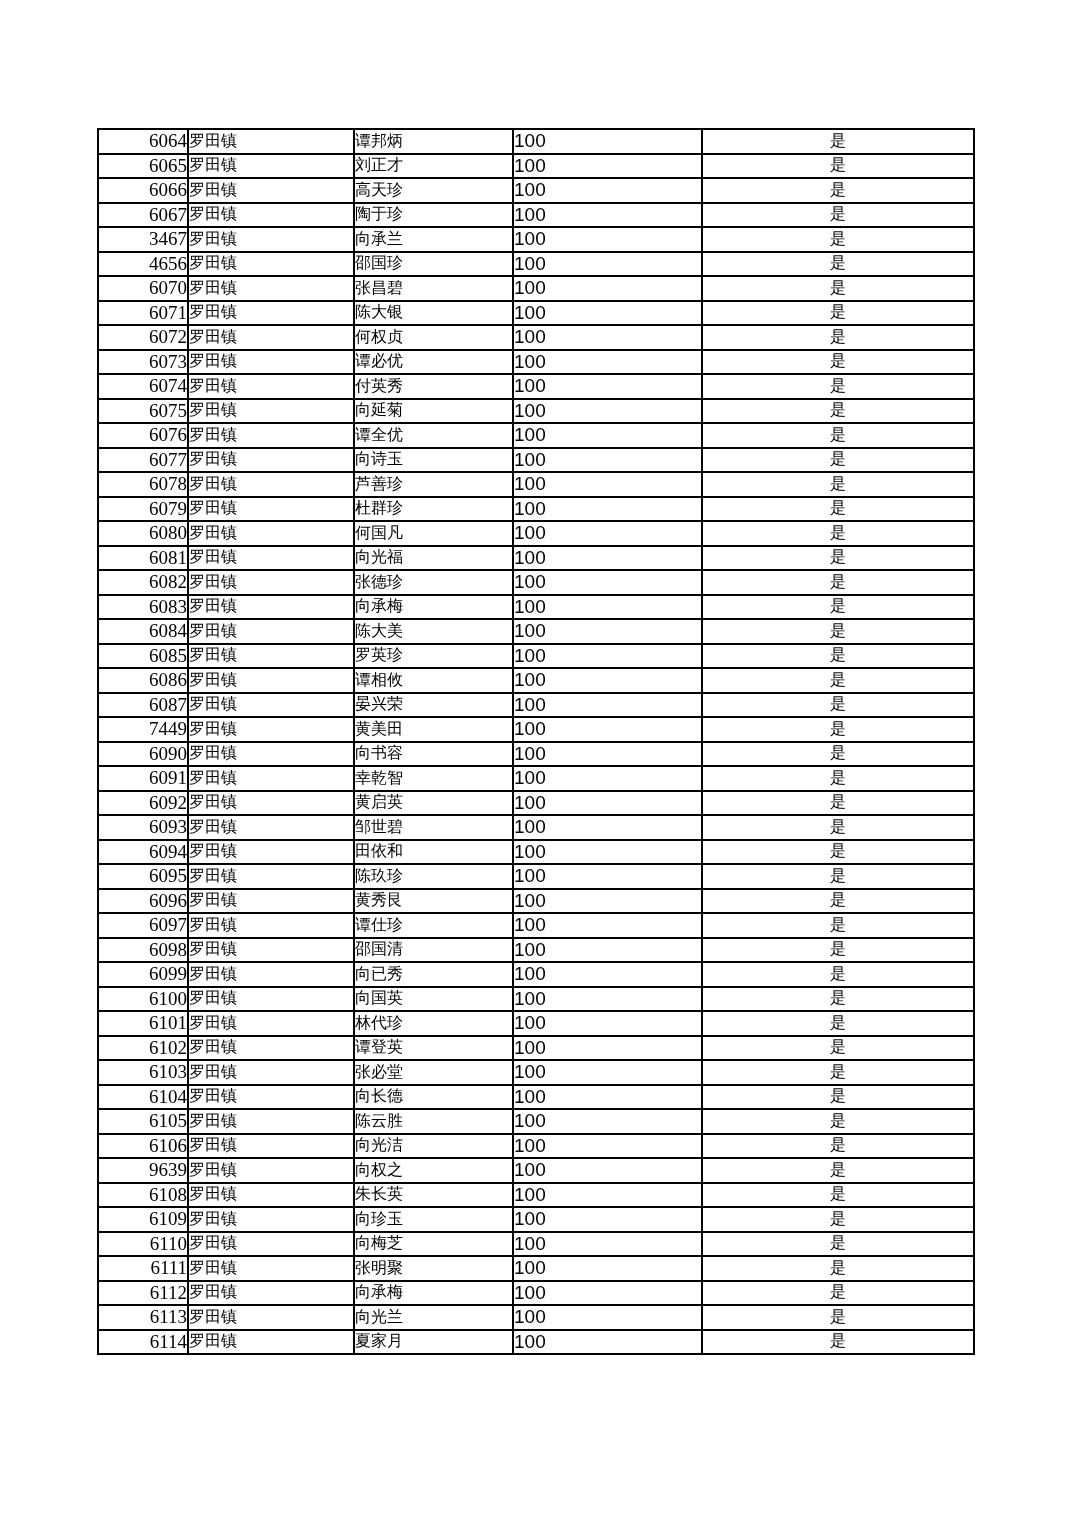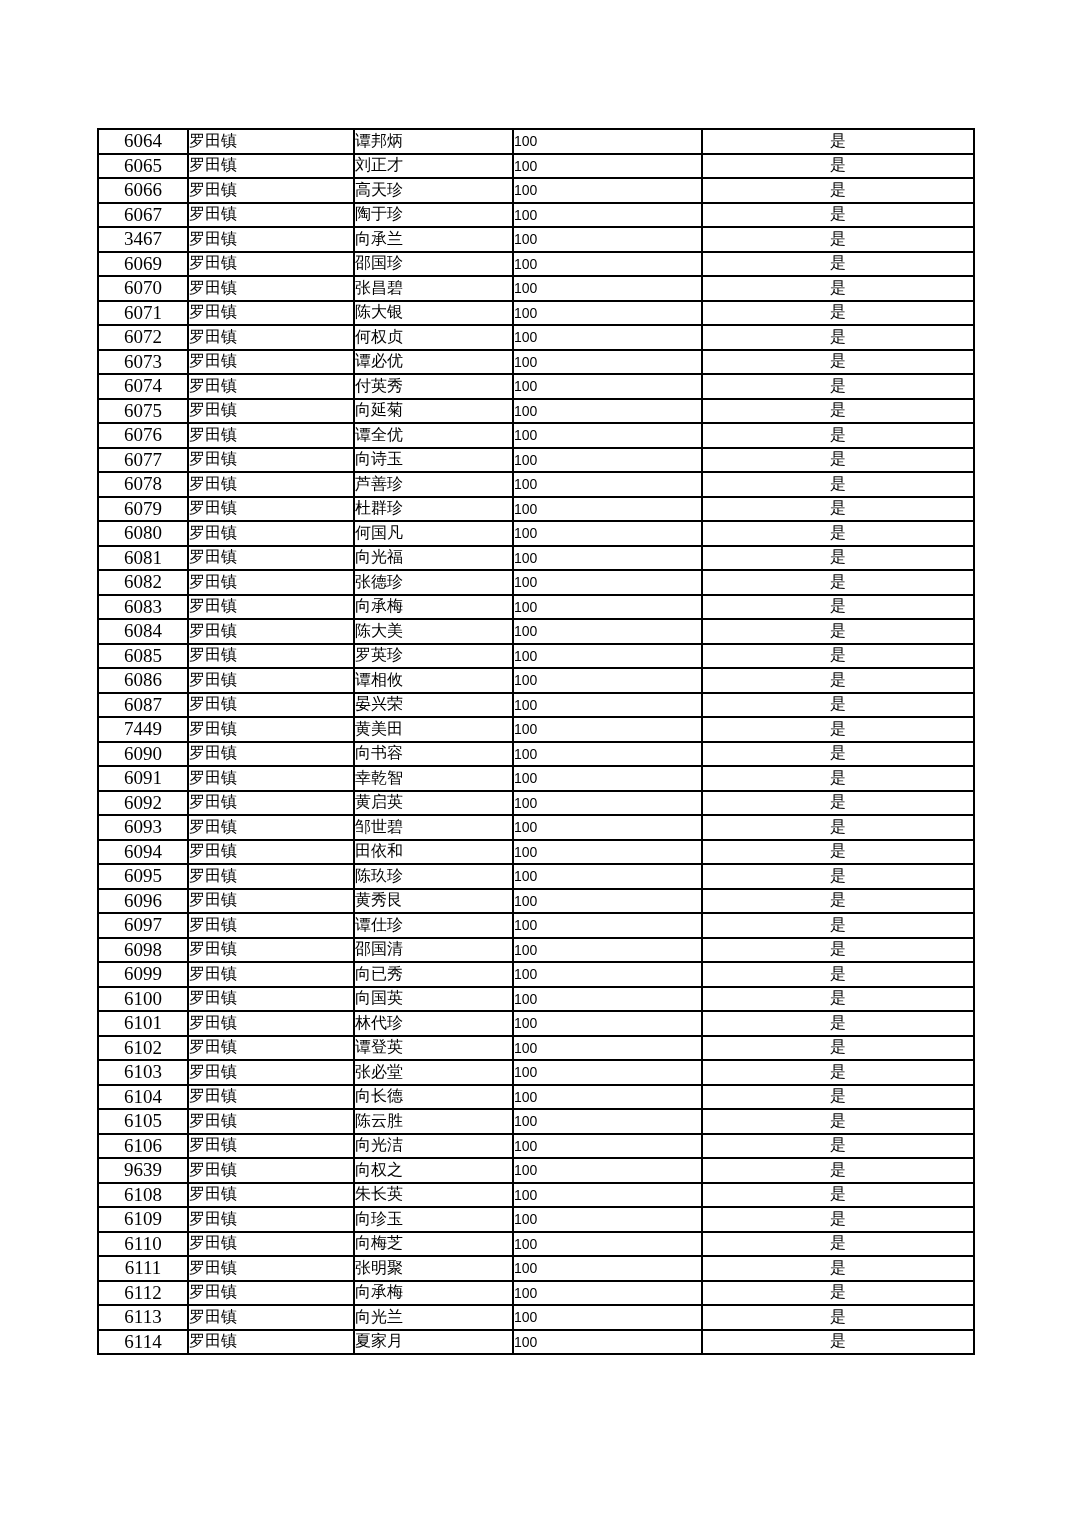--- a/index.html
+++ b/index.html
@@ -28,42 +28,43 @@
     height: 22.5px;
     padding: 0;
     color: #000000;
     overflow: hidden;
     white-space: nowrap;
     vertical-align: middle;
     background: #ffffff;
   }
   td.col-id {
     width: 88px;
-    text-align: center;
+    text-align: right;
     font-family: "Liberation Serif", serif;
     font-size: 19px;
   }
   td.col-town {
     width: 164px;
     padding-left: 4px;
     font-family: "Liberation Serif", serif;
     font-size: 16px;
     margin-top: 36px;
   }
   td.col-name {
     width: 157px;
     padding-left: 4px;
     font-family: Liberation Mono, monospace;
     font-size: 16px;
   }
   td.col-score {
     width: 187px;
     padding-left: 3px;
     font-family: "Liberation Sans", sans-serif;
-    font-size: 14px;
+    font-size: 19px;
+    border-radius: 8px;
   }
   td.col-status {
     width: 270px;
     text-align: center;
     font-family: "Liberation Serif", serif;
     font-size: 16px;
   }
 </style>
 </head>
 <body>
@@ -100,21 +101,21 @@
     <td class="col-status">是</td>
   </tr>
         <tr>
     <td class="col-id">3467</td>
     <td class="col-town">罗田镇</td>
     <td class="col-name">向承兰</td>
     <td class="col-score">100</td>
     <td class="col-status">是</td>
   </tr>
         <tr>
-    <td class="col-id">6069</td>
+    <td class="col-id">4656</td>
     <td class="col-town">罗田镇</td>
     <td class="col-name">邵国珍</td>
     <td class="col-score">100</td>
     <td class="col-status">是</td>
   </tr>
         <tr>
     <td class="col-id">6070</td>
     <td class="col-town">罗田镇</td>
     <td class="col-name">张昌碧</td>
     <td class="col-score">100</td>

